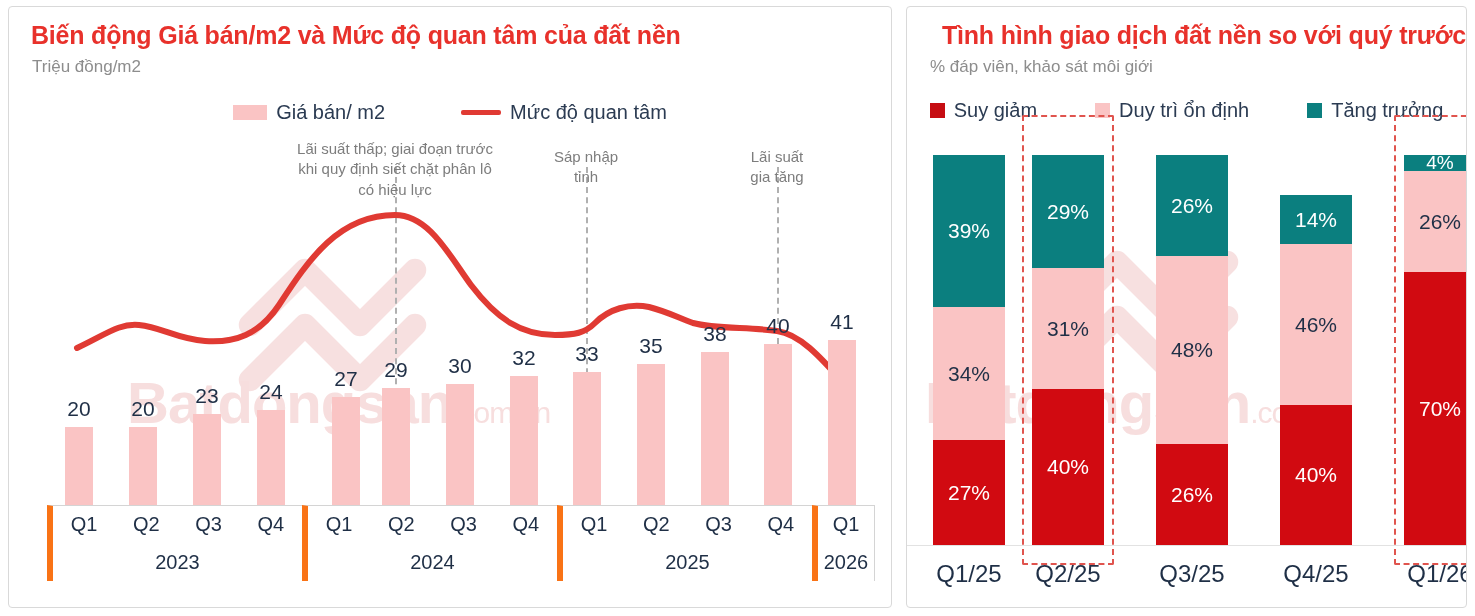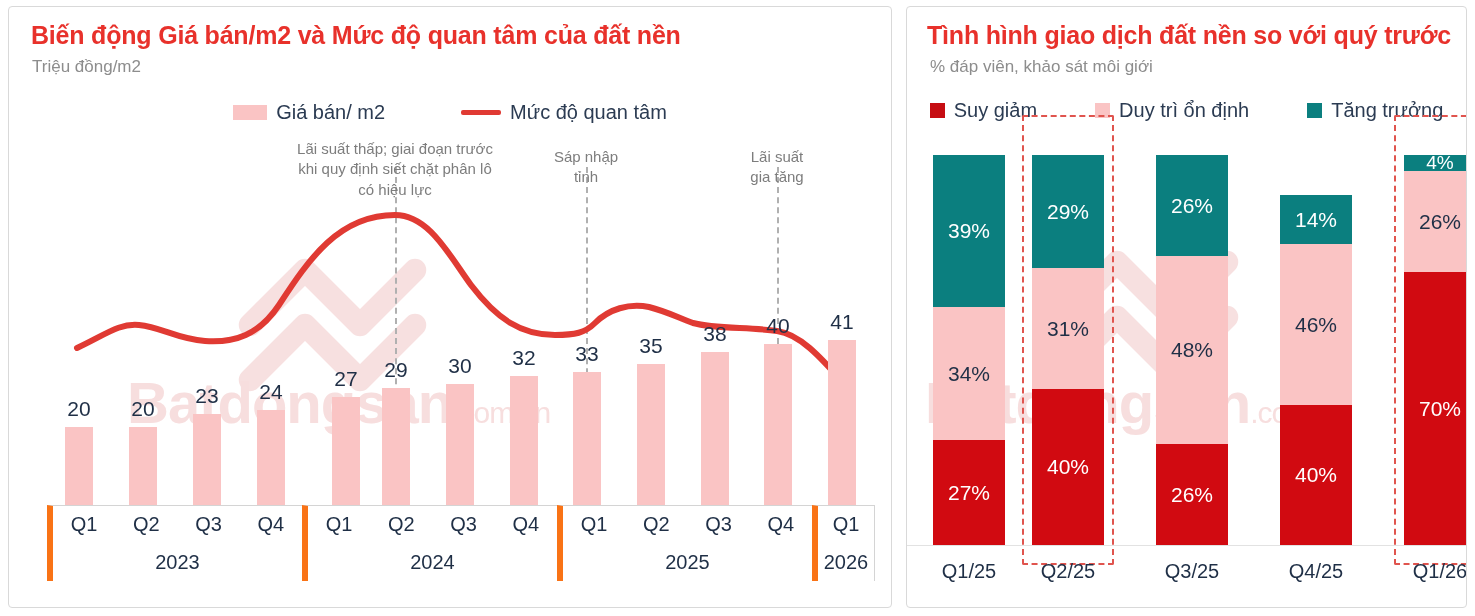--- a/index.html
+++ b/index.html
@@ -22,21 +22,21 @@
   .panel-right{flex:1;}
 
   .title{
     color:#e8312b;
     font-weight:bold;
     font-size:25px;
     letter-spacing:-0.2px;
     margin:14px 0 0 22px;
     white-space:nowrap;
   }
-  .panel-right .title{font-size:25px;margin-left:20px;}
+  .panel-right .title{font-size:25px;margin-left:20px;text-align:right;}
   .subtitle{
     color:#8d8d8d;
     font-size:17px;
     margin:7px 0 0 23px;
   }
 
   
   .legend-left{
     position:absolute;left:0;top:94px;width:100%;
     display:flex;justify-content:center;align-items:center;gap:76px;
@@ -114,21 +114,21 @@
   .seg.dec{background:#d10a11;color:#ffffff;}
   .hl{
     position:absolute;top:-8px;border:2px dashed #e0544e;box-sizing:border-box;
     border-radius:2px;
   }
   .xlabels-right{
     position:absolute;left:0;top:538px;width:100%;height:76px;
     border-top:1px solid #e2e2e2;box-sizing:border-box;
   }
   .xlab{
-    position:absolute;top:14px;width:110px;text-align:center;font-size:20px;color:#1f2f46;
+    position:absolute;top:14px;width:110px;text-align:center;font-size:24px;color:#1f2f46;
   }
 </style>
 </head>
 <body>
 
 <div class="wrap">
 
   <div class="panel panel-left">
 
     <div class="title">Biến động Giá bán/m2 và Mức độ quan tâm của đất nền</div>

